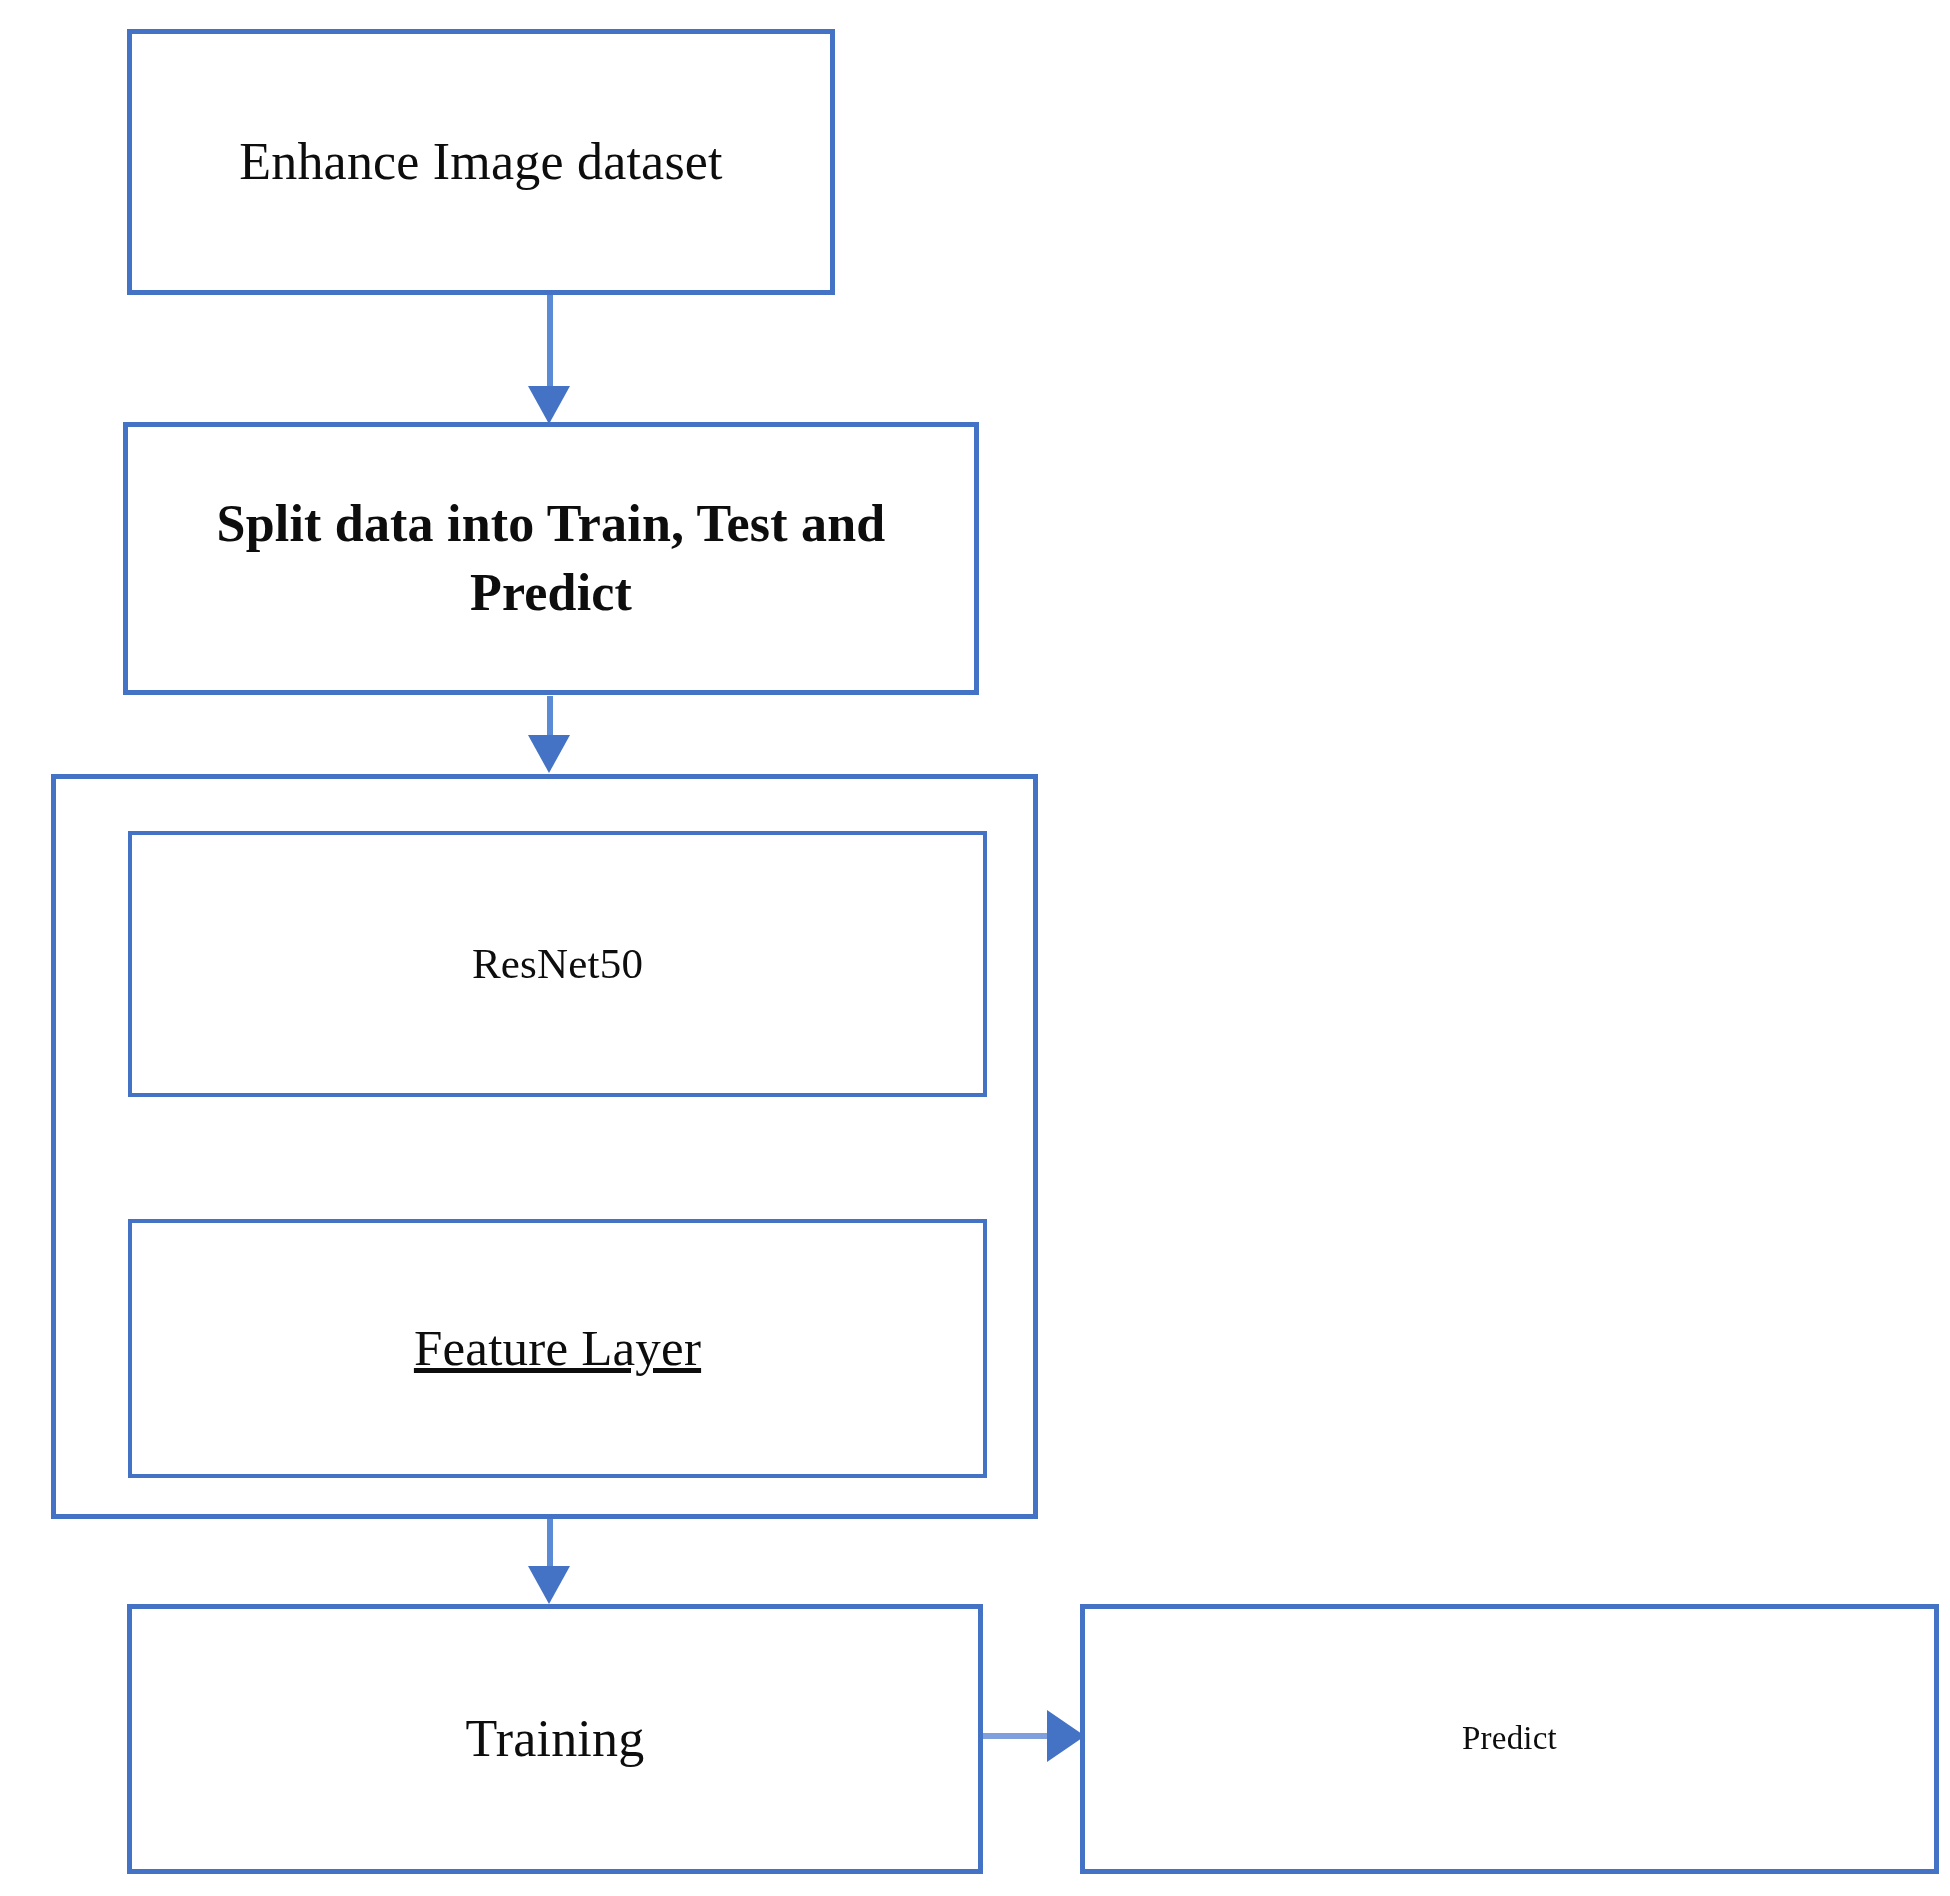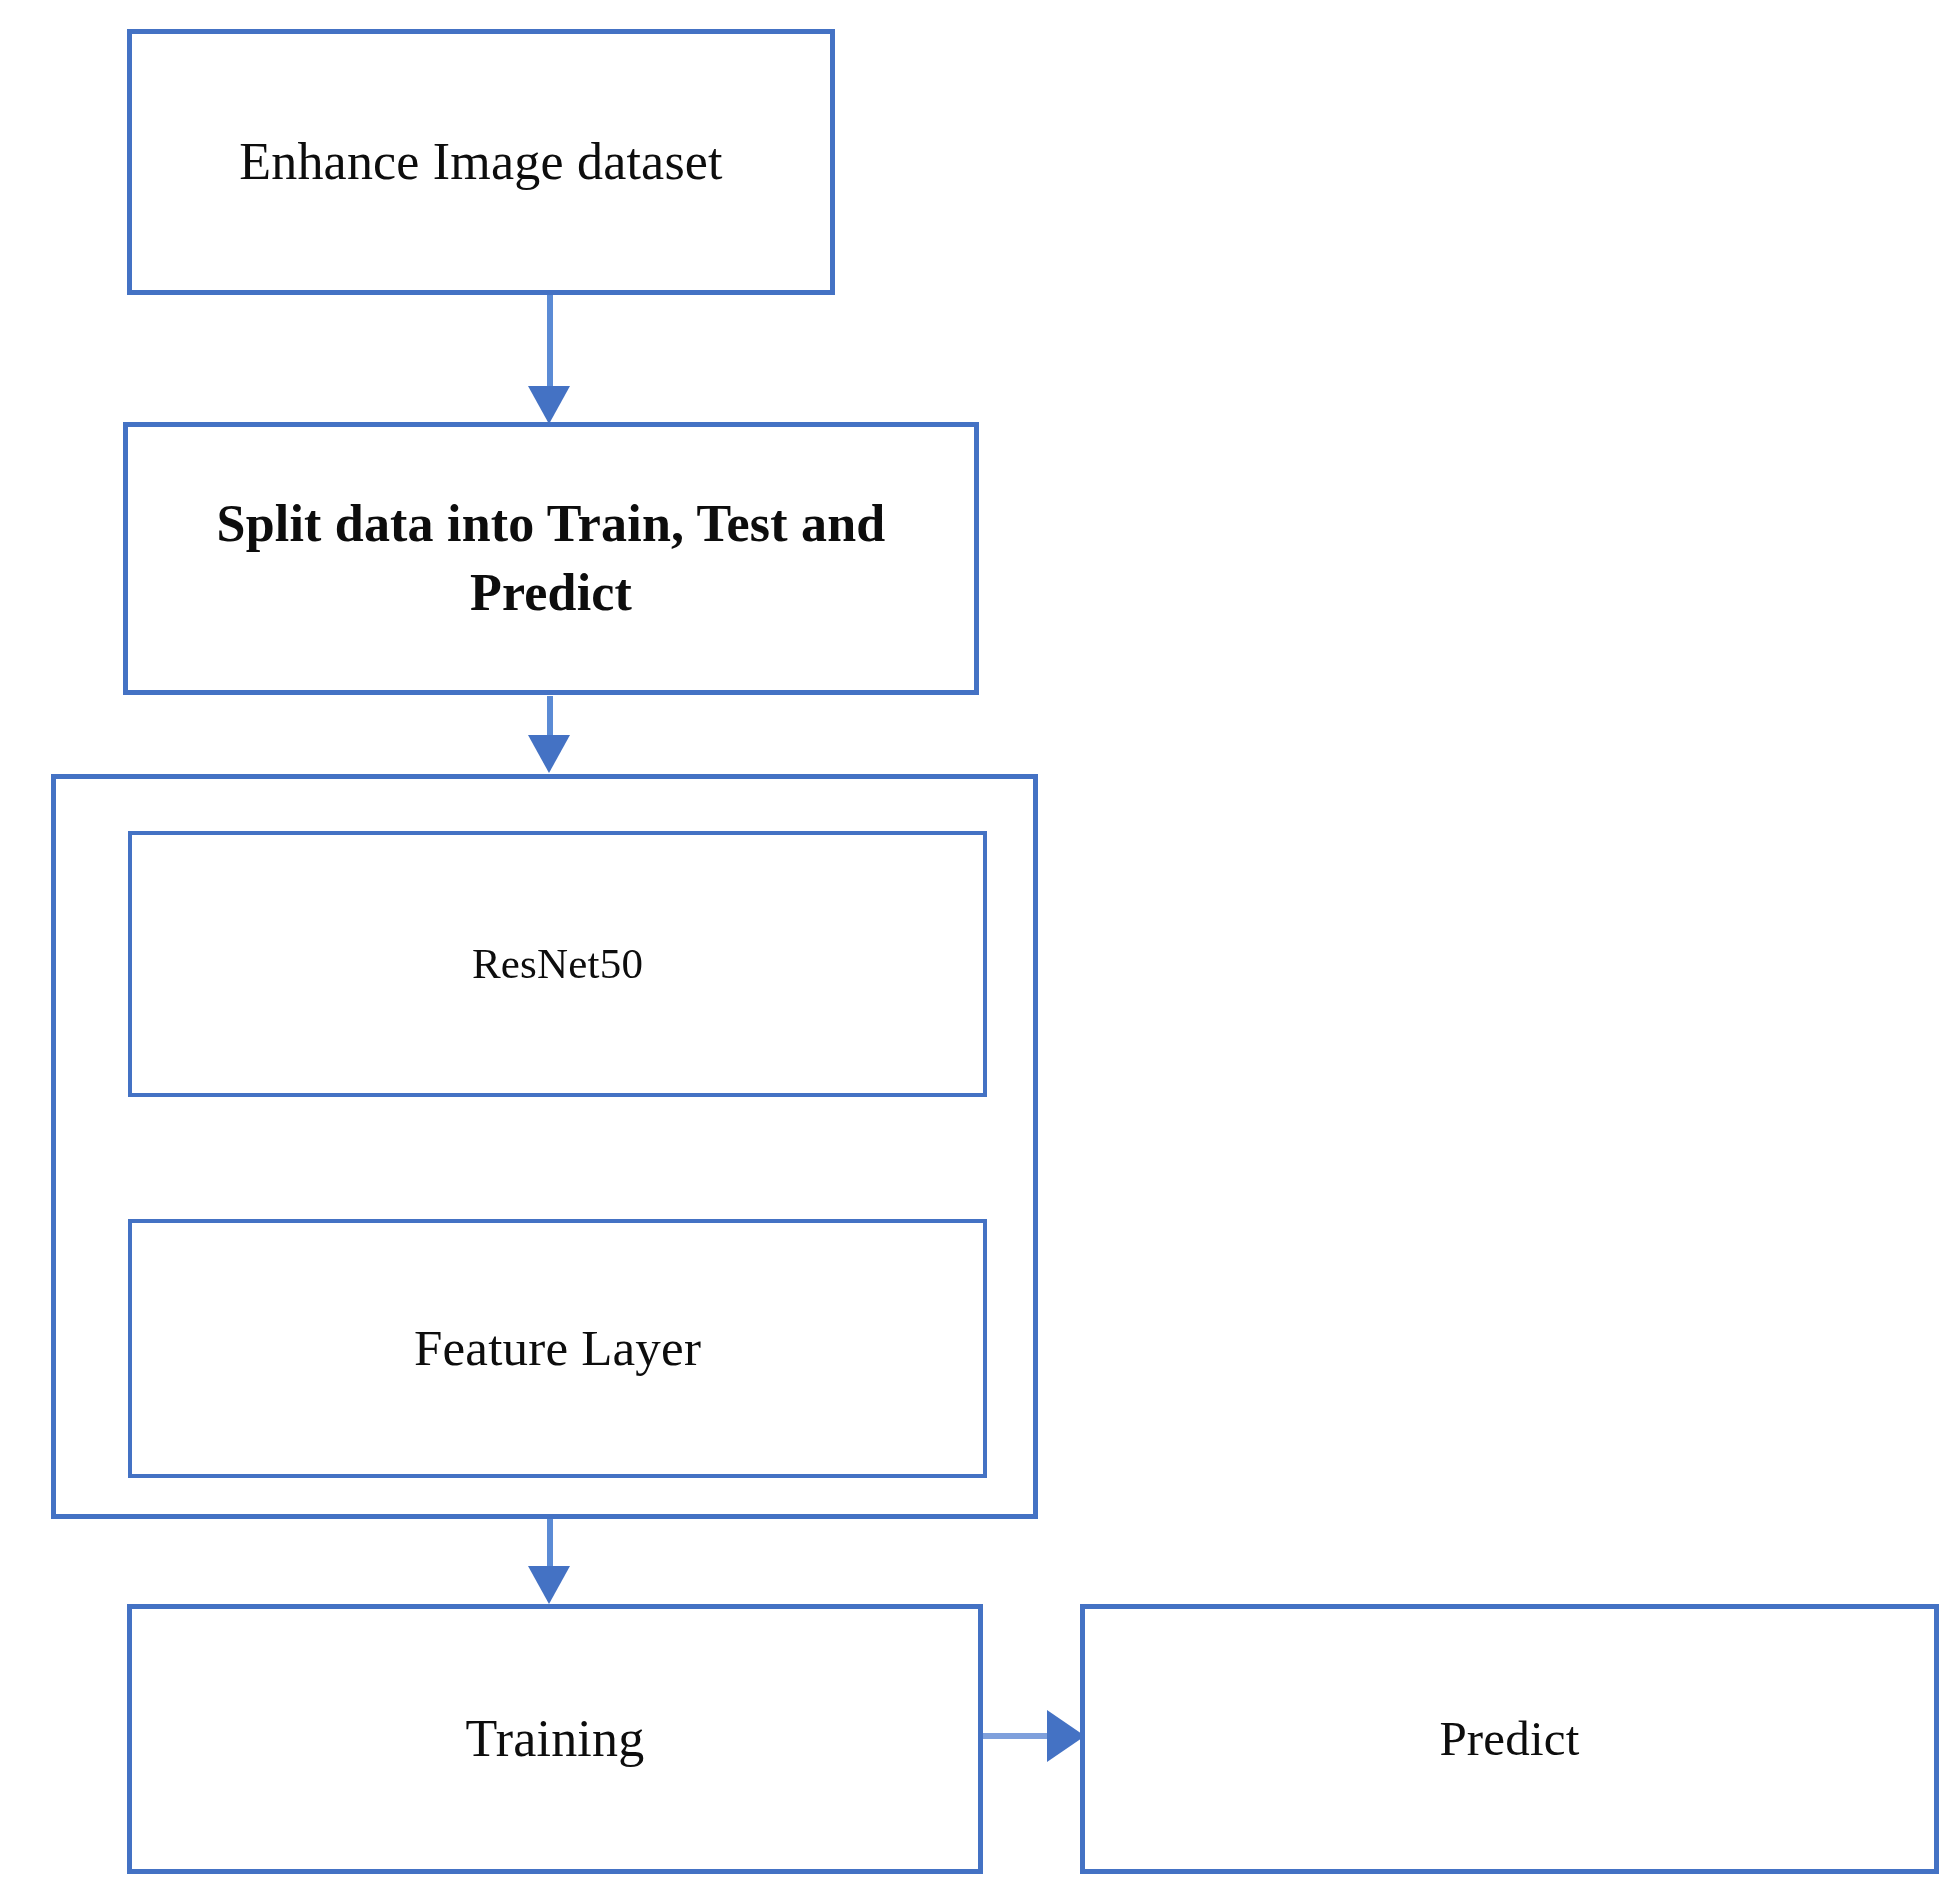--- a/index.html
+++ b/index.html
@@ -40,23 +40,23 @@
   #node-split        { left: 123px;  top: 422px;  width: 856px; height: 273px; }
   #node-backbone     { left: 51px;   top: 774px;  width: 987px; height: 745px; }
   #node-resnet       { left: 72px;   top: 52px;   width: 859px; height: 266px; border-width: 4.9px; }
   #node-feature      { left: 72px;   top: 440px;  width: 859px; height: 259px; border-width: 4.9px; }
   #node-training     { left: 127px;  top: 1604px; width: 856px; height: 270px; }
   #node-predict      { left: 1080px; top: 1604px; width: 859px; height: 270px; }
 
   #node-enhance .node-label  { font-size: 52px; }
   #node-split .node-label    { font-size: 52px; font-weight: bold; }
   #node-resnet .node-label   { font-size: 43px; }
-  #node-feature .node-label  { font-size: 51px; }
+  #node-feature .node-label  { font-size: 51px; text-decoration: underline; }
   #node-training .node-label { font-size: 52px; }
-  #node-predict .node-label  { font-size: 49px; }
+  #node-predict .node-label  { font-size: 33px; }
 
   
   .connector {
     position: absolute;
     pointer-events: none;
   }
   .conn-line-v {
     position: absolute;
     width: 5.7px;
     background: #5B8BD5;

